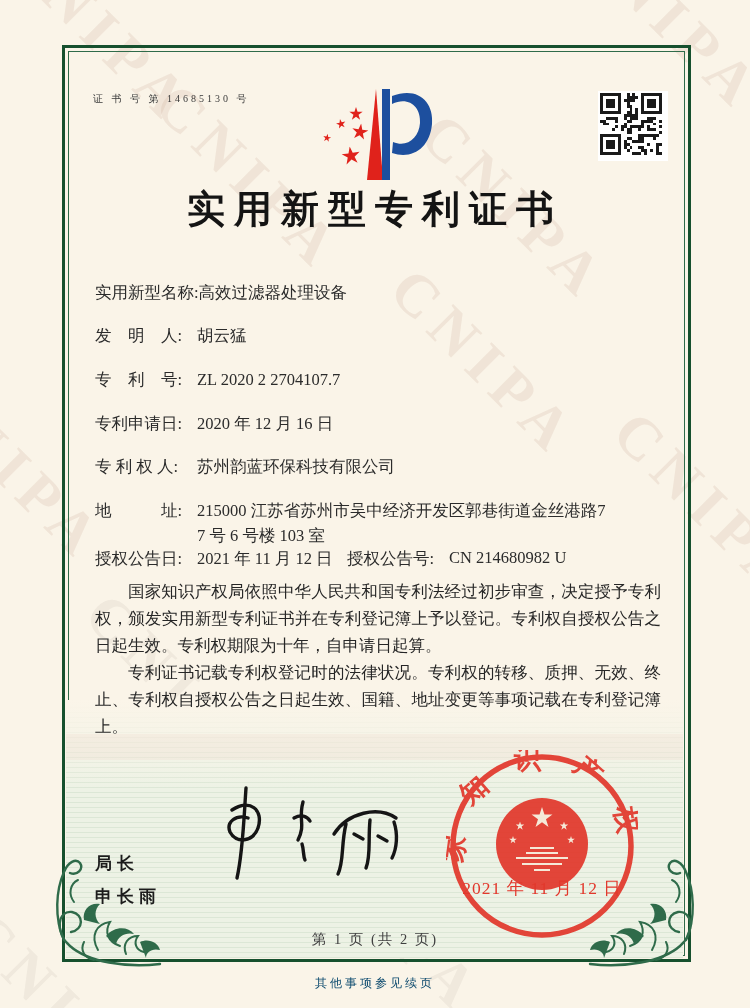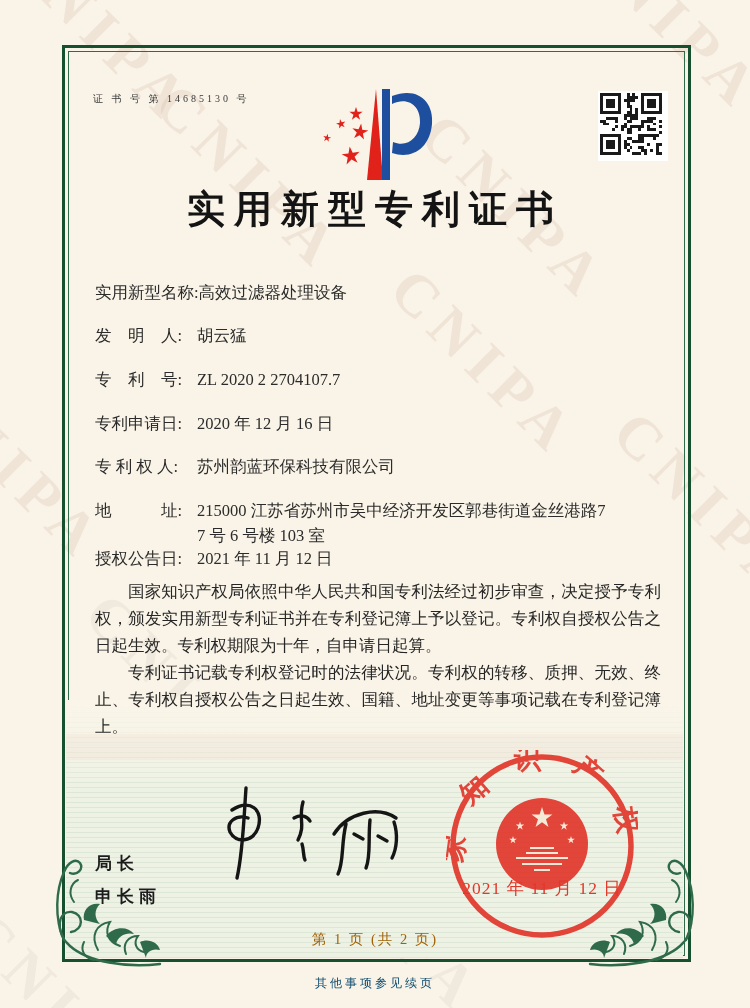--- a/index.html
+++ b/index.html
@@ -77,21 +77,21 @@
   .signature{position:absolute;left:208px;top:772px;width:215px;height:118px;z-index:4;}
   
   .seal{position:absolute;left:446px;top:750px;width:192px;height:192px;z-index:5;opacity:0.93;}
   .seal-date{
     position:absolute;left:446px;top:876px;width:192px;text-align:center;z-index:6;
     font-size:17.5px;color:#e2382c;letter-spacing:1px;font-weight:500;
   }
   
   .page-info{
     position:absolute;left:0;top:930px;width:750px;text-align:center;z-index:4;
-    font-size:14.5px;letter-spacing:2px;color:#a16207;
+    font-size:14.5px;letter-spacing:2px;color:#404040;
   }
   .continuation{
     position:absolute;left:0;top:975px;width:750px;text-align:center;z-index:3;
     font-size:12px;letter-spacing:3px;color:#0c4a6e;
   }
   
   .flourish{position:absolute;width:126px;height:126px;z-index:5;}
   .flourish.bl{left:40px;top:846px;}
   .flourish.br{left:584px;top:846px;transform:scaleX(-1);}
 </style>
@@ -290,20 +290,24 @@
   <div class="frow" style="top:218px;">
     <span class="flabel">地　　　址:</span>
     <span class="fvalue">215000 江苏省苏州市吴中经济开发区郭巷街道金丝港路7
 7 号 6 号楼 103 室</span>
   </div>
   <div class="grant-row">
     <div class="grant-left">
       <span class="flabel">授权公告日:</span>
       <span class="fvalue">2021 年 11 月 12 日</span>
     </div>
+    <div class="grant-right">
+      <span class="flabel">授权公告号:</span>
+      <span class="fvalue">CN 214680982 U</span>
+    </div>
   </div>
 </div>
 
 <div class="body-text">
   <p>国家知识产权局依照中华人民共和国专利法经过初步审查，决定授予专利权，颁发实用新型专利证书并在专利登记簿上予以登记。专利权自授权公告之日起生效。专利权期限为十年，自申请日起算。</p>
   <p>专利证书记载专利权登记时的法律状况。专利权的转移、质押、无效、终止、专利权自授权公告之日起生效、国籍、地址变更等事项记载在专利登记簿上。</p>
 </div>
 
 <div class="director">
   <div>局长</div>

